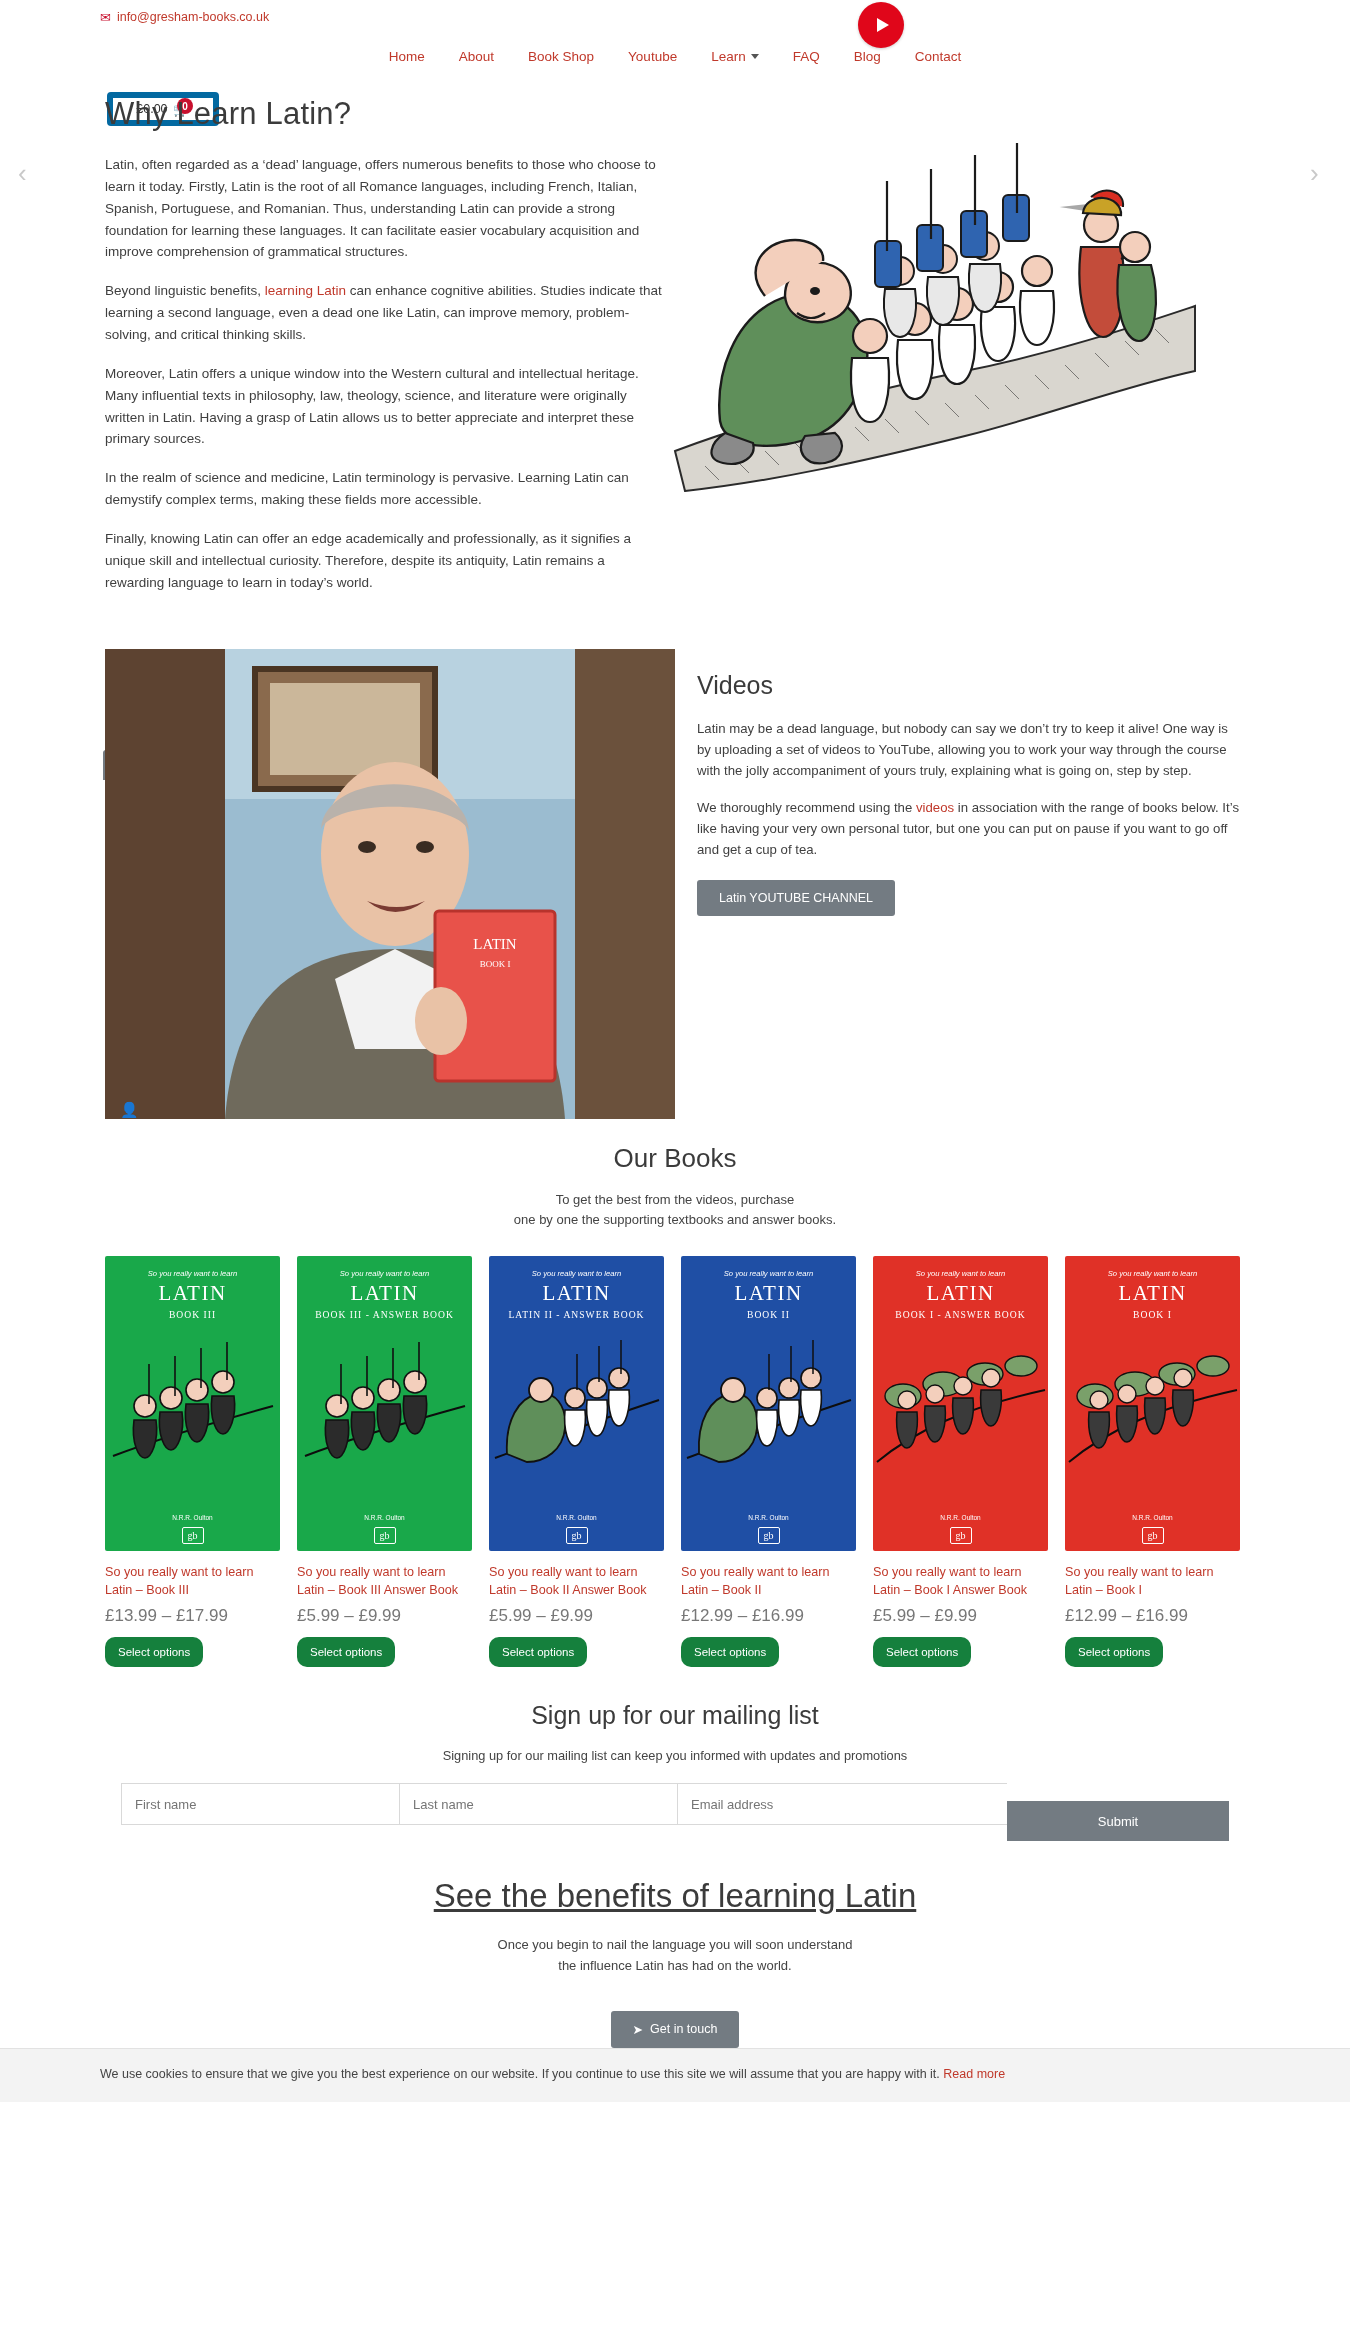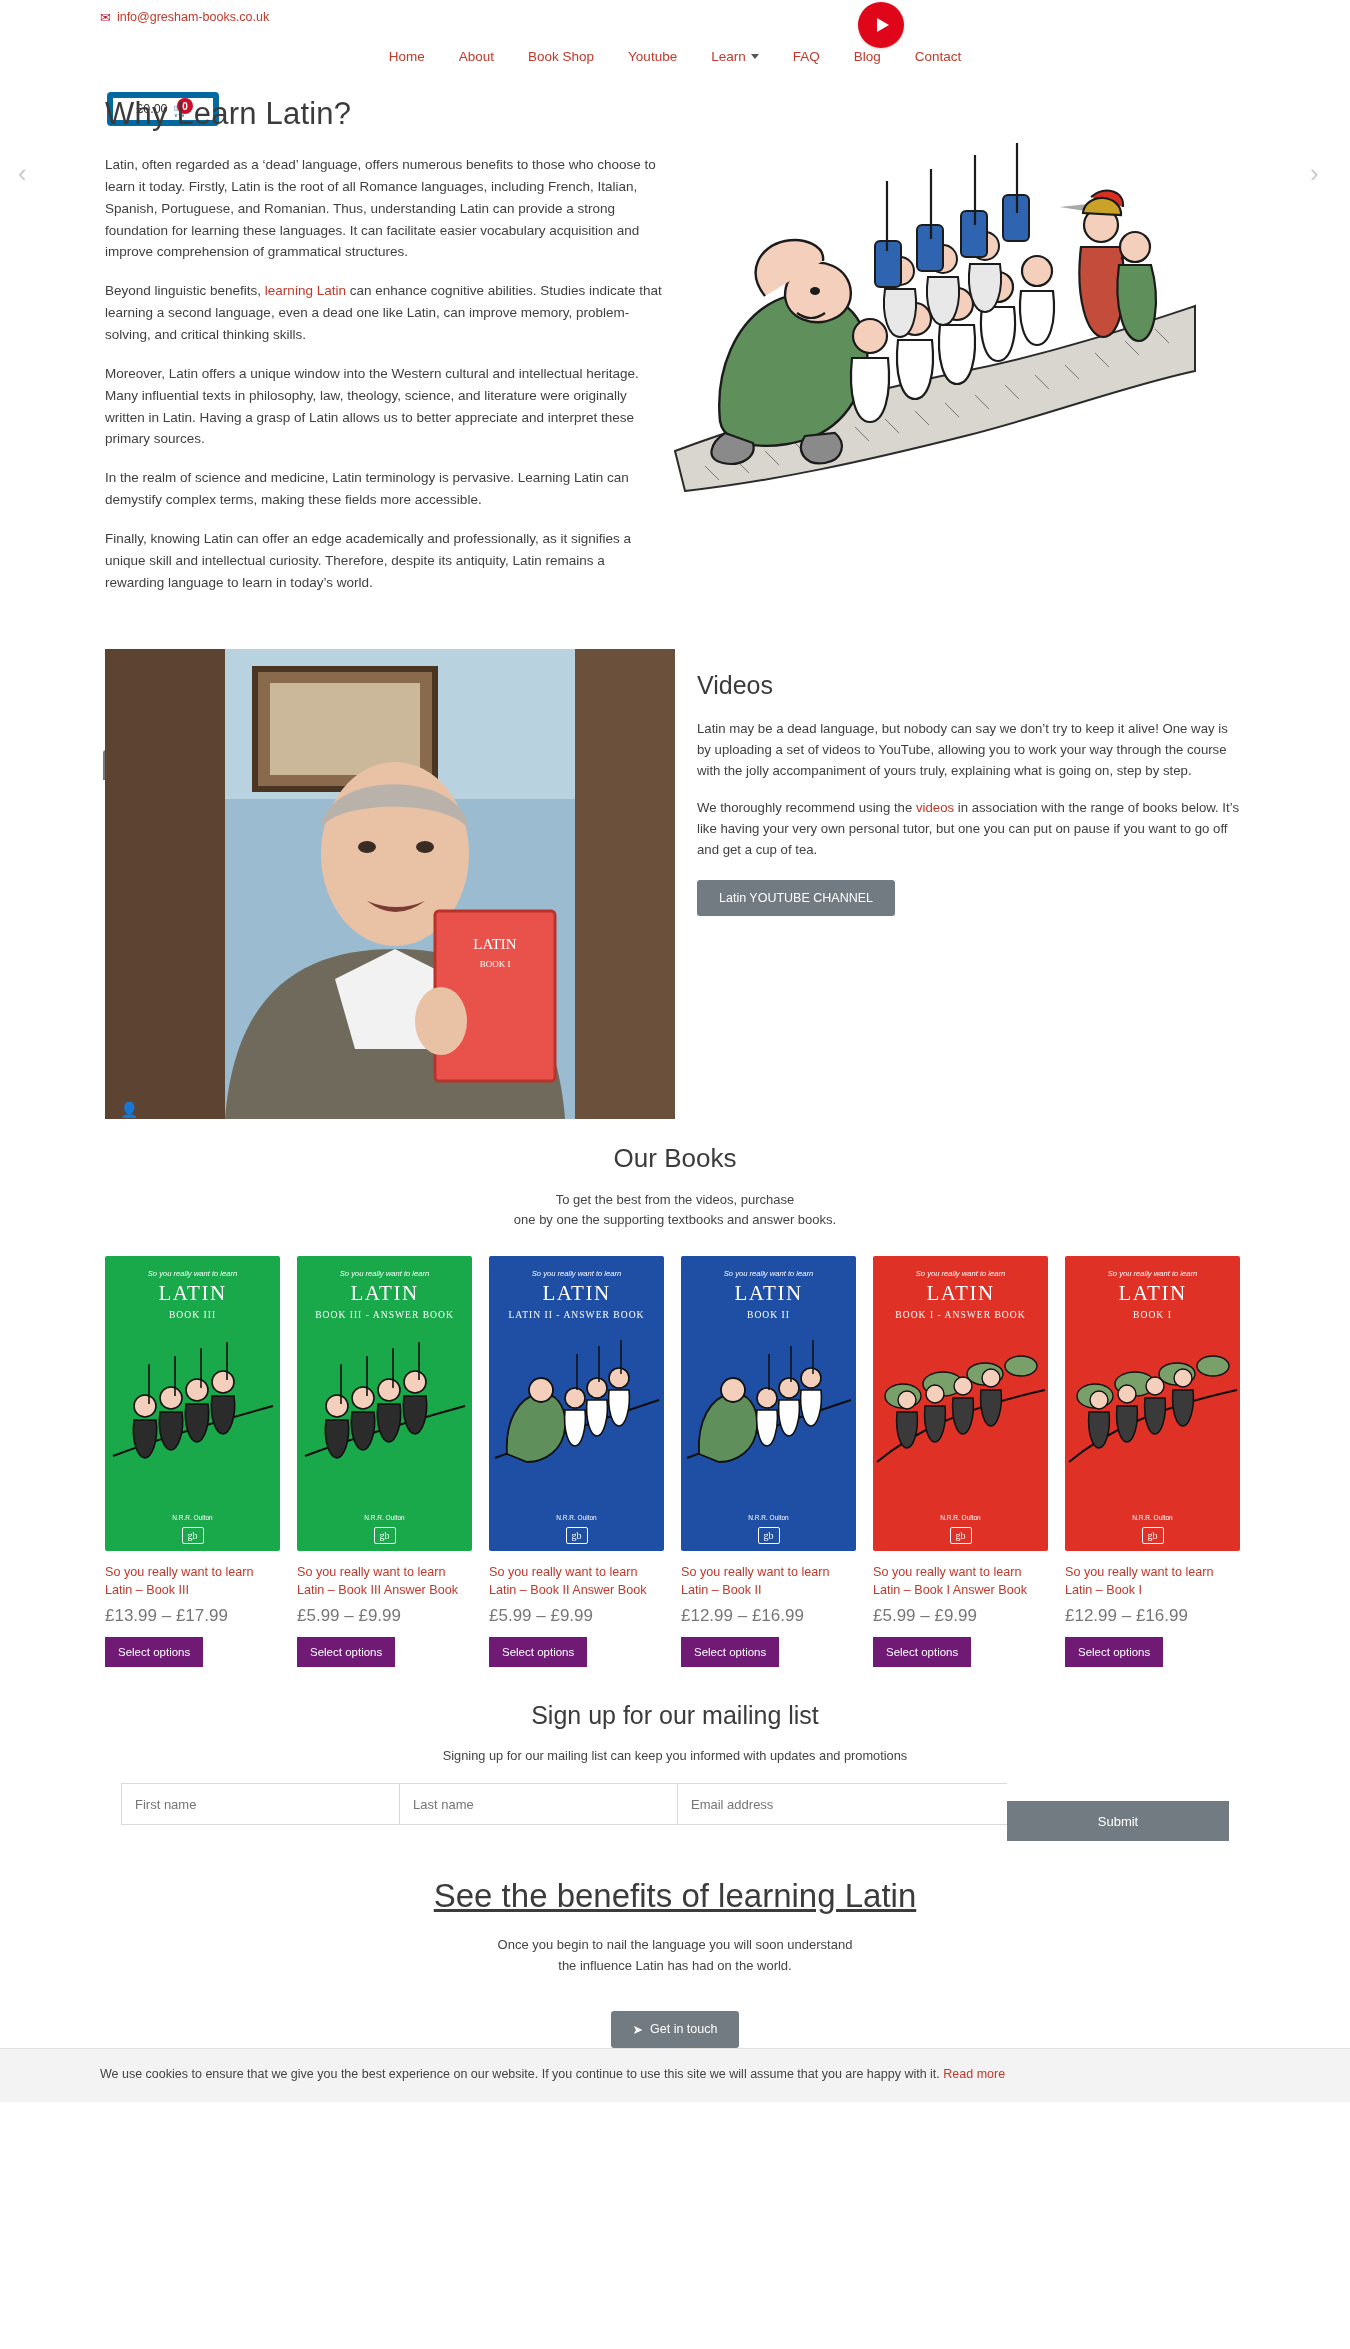--- a/index.html
+++ b/index.html
@@ -156,22 +156,22 @@
   .cover .c-auth { position:absolute; bottom:30px; width:100%; text-align:center; font-size:6.5px; color:#fff;}
   .cover .c-logo {
     position:absolute; bottom:7px; left:50%; transform:translateX(-50%);
     width:22px; height:17px; border:1.4px solid #fff; border-radius:2px;
     color:#fff; font-size:10px; display:flex;align-items:center;justify-content:center;
     font-family:"Liberation Serif", serif;
   }
   .book-title { font-size:12.6px; color:#c0392b; line-height:1.45; margin-top:12px;}
   .book-price { font-size:17px; color:#777; margin-top:7px;}
   .select-btn {
-    display:inline-block; background:#701a75; color:#fff; font-size:11.5px;
-    padding:9px 13px; margin-top:11px; border-radius:0;
+    display:inline-block; background:#15803d; color:#fff; font-size:11.5px;
+    padding:9px 13px; margin-top:11px; border-radius:10px;
   }
   .acct-icon { position:absolute; left:15px; top:-18px; font-size:15px; color:#666;}
 
   
   .mailing { width:1140px; margin:0 auto; text-align:center; padding-top: 34px;}
   h2.mail-h { font-size:25px; font-weight:400; color:#3b3b3b; margin:0 0 18px;}
   .mail-sub { font-size:12.8px; color:#444; margin-bottom:20px;}
   .mail-form { display:flex; justify-content:center; align-items:stretch; }
   .mail-form input {
     height:42px; border:1px solid #d9d9d9; font-size:13px; padding:0 13px;

